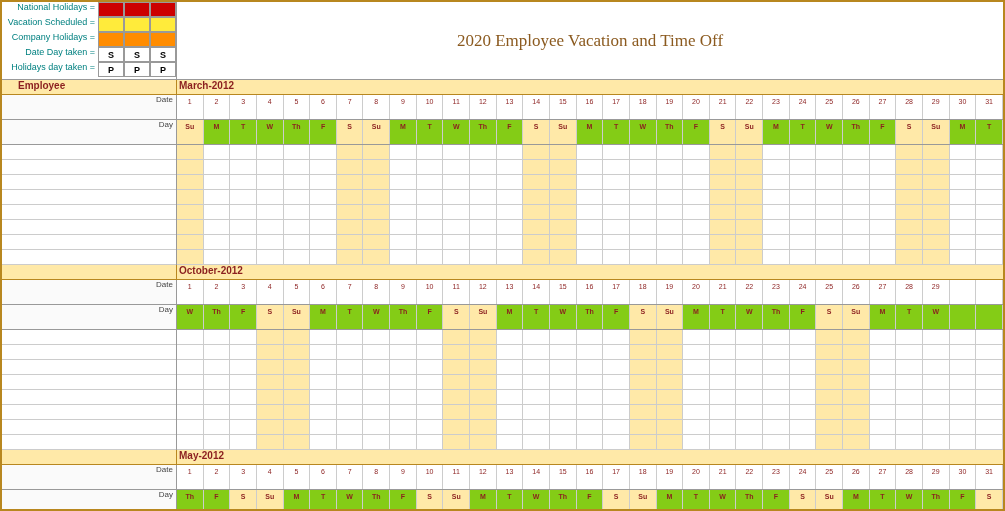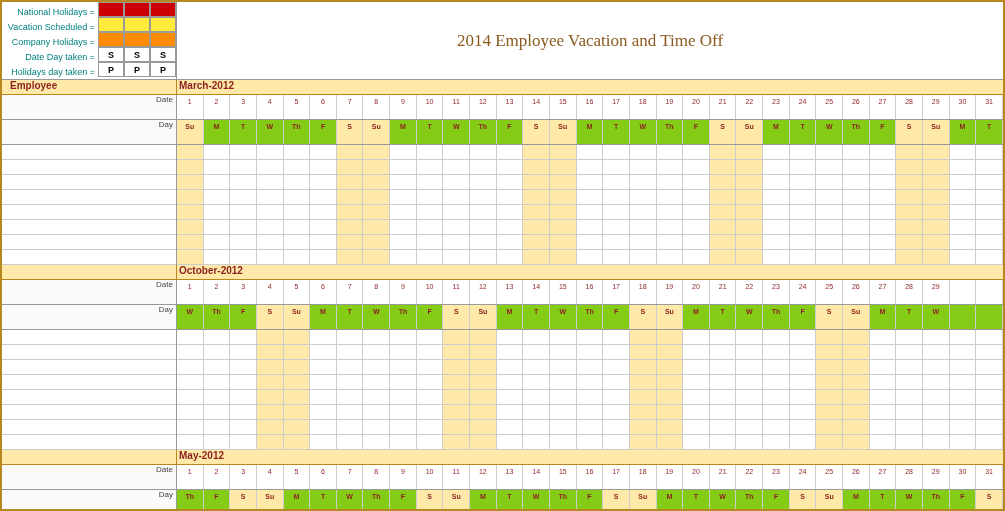--- a/index.html
+++ b/index.html
@@ -1,26 +1,26 @@
 <!DOCTYPE html>
 <html><head>
 <meta charset="utf-8">
 <style>
 *{box-sizing:border-box;margin:0;padding:0}
 body{font-family:Arial,sans-serif;font-size:9px;background:#fff;width:1005px;height:511px;overflow:hidden;border:2px solid #b8871f}
 .top{display:flex;height:78px;border-bottom:1px solid #999}
 .legend{width:175px;border-right:1px solid #999}
-.legend-row{display:flex;height:15px;align-items:flex-end}
+.legend-row{display:flex;height:15px;align-items:flex-start}
 .legend-label{flex:1;text-align:right;padding-right:3px;color:#008080;font-size:9px}
 .legend-cells{display:flex;width:78px;height:15px}
 .lc{flex:1;border:1px solid #999;display:flex;align-items:center;justify-content:center;font-size:9px;font-weight:bold}
 .title{flex:1;display:flex;align-items:center;justify-content:center;color:#8b5a1f;font-size:17px;font-family:"Times New Roman",serif}
 .sheet{}
 .emp-header{height:15px;background:#ffe9a8;border-bottom:1px solid #b8871f;display:flex}
-.emp-header .col1{width:175px;padding-left:8px;color:#8b1f1f;font-weight:bold;font-size:10px;border-right:1px solid #b8871f}
+.emp-header .col1{width:175px;padding-left:16px;color:#8b1f1f;font-weight:bold;font-size:10px;border-right:1px solid #b8871f}
 .emp-header .month{padding-left:2px;color:#8b1f1f;font-weight:bold;font-size:10px}
 .hrow{display:flex;height:25px;border-bottom:1px solid #999}
 .hrow .lab{width:175px;text-align:right;padding-right:3px;font-size:8px;color:#444;border-right:1px solid #999;background:#fafafa}
 .hcells{flex:1;display:flex}
 .hc{flex:1;border-right:1px solid #ccc;text-align:center;font-size:7px;color:#8b1f1f;line-height:13px;overflow:hidden}
 .dayrow{background:#84cc16}
 .dayrow .hc{font-weight:bold;color:#8b1f1f}
 .grid{display:flex}
 .grid .names{width:175px;border-right:1px solid #999}
 .grid .names .r{height:15px;border-bottom:1px solid #ccc}
@@ -68,21 +68,21 @@
     </div>
     <div class="legend-row">
       <div class="legend-label">Holidays day taken =</div>
       <div class="legend-cells">
         <div class="lc">P</div>
         <div class="lc">P</div>
         <div class="lc">P</div>
       </div>
     </div>
   </div>
-  <div class="title">2014 Employee Vacation and Time Off</div>
+  <div class="title">2020 Employee Vacation and Time Off</div>
 </div>
 
 <div class="sheet" id="sheet">
     <div class="emp-header">
       <div class="col1">Employee</div>
       <div class="month">March-2012</div>
     </div>
     <div class="hrow">
       <div class="lab">Date</div>
       <div class="hcells">

